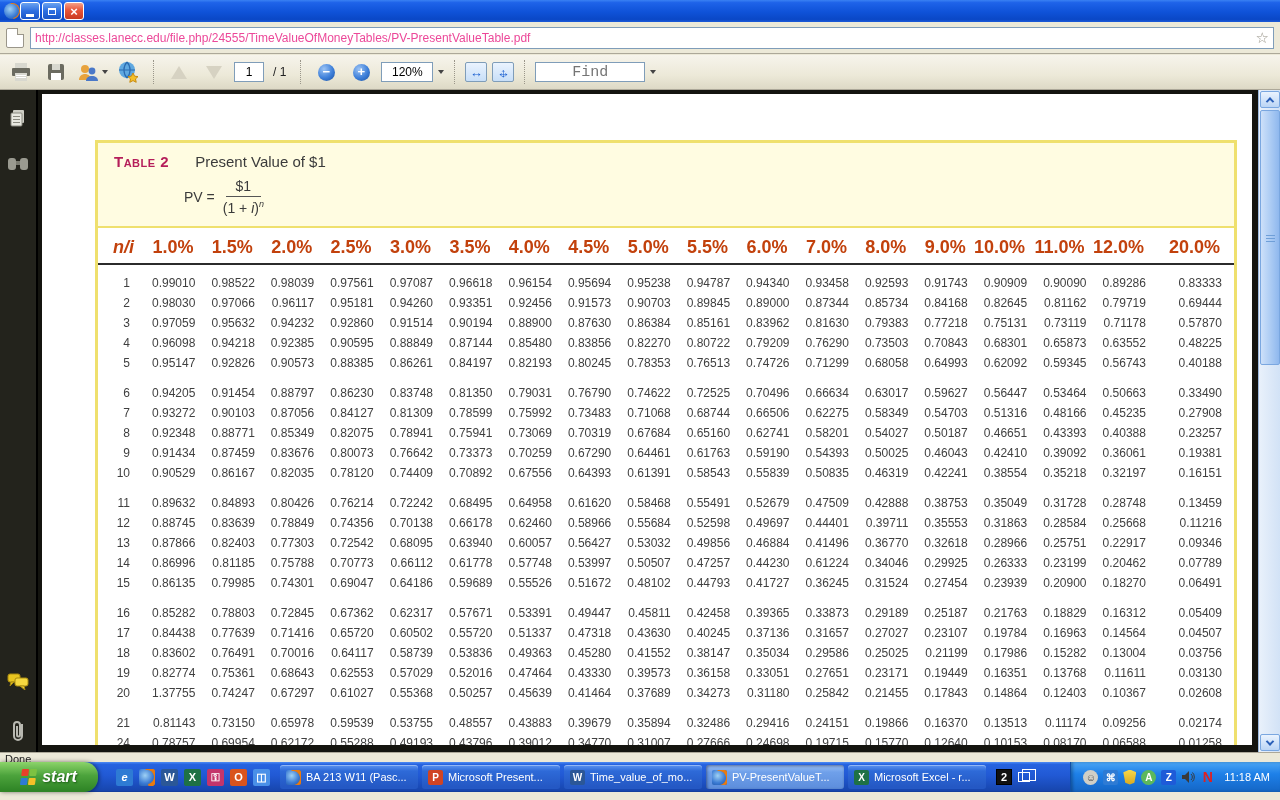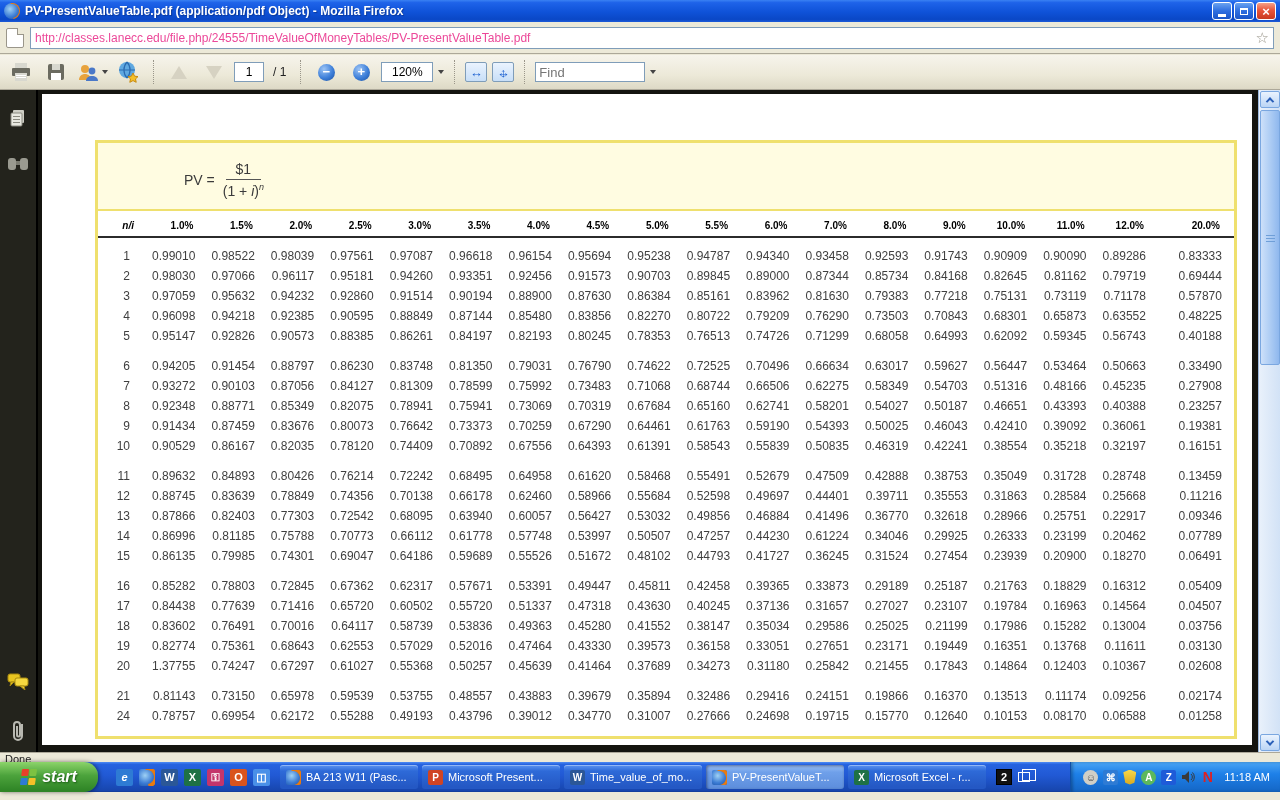--- a/index.html
+++ b/index.html
@@ -63,22 +63,22 @@
     font-weight:bold; display:flex; align-items:center; justify-content:center; line-height:0;
     background:radial-gradient(circle at 35% 30%, #9cc4f5 0%, #3d7fd9 55%, #1a4f9e 100%); }
   .zoombox { width:52px; height:20px; background:#fff; border:1px solid #7F9DB9;
     font-size:12px; display:flex; align-items:center; justify-content:center; }
   .fitw, .fitp { width:22px; height:20px; border:1px solid #7F9DB9; border-radius:2px;
     background:linear-gradient(180deg,#EAF3FE,#C8DFF8); color:#1a5fd0; font-size:13px;
     display:flex; align-items:center; justify-content:center; position:relative; }
   .fitp .v { position:absolute; }
   .findfield { width:110px; height:20px; background:#fff; border:1px solid #7F9DB9;
     display:flex; align-items:center; padding:0 3px; }
-  .findfield input { flex:1; width:80px; border:none; outline:none; font-size:13px;
-    font-family:Liberation Sans, sans-serif; background:transparent; }
+  .findfield input { flex:1; width:80px; border:none; outline:none; font-size:15px;
+    font-family:Liberation Mono, monospace; background:transparent;text-align:center; }
   .icon24 { width:24px; height:24px; display:block; }
 
   
   .content { position:absolute; top:90px; left:0; right:0; height:662px; background:#14140F; }
   .sidebar { position:absolute; top:0; left:0; bottom:0; width:38px; background:#23231C;
     border-right:2px solid #000; display:flex; flex-direction:column; align-items:center;
     padding:18px 0 8px 0; gap:28px; }
   .sidebar .spacer { flex:1; }
   .page { position:absolute; top:4px; left:42px; width:1210px; height:651px;
     background:#fff; overflow:hidden; }
@@ -107,21 +107,21 @@
   .formula { display:flex; align-items:center; gap:8px; margin:8px 0 0 70px;
     color:#3b3b3b; font-size:14px; }
   .frac { display:inline-flex; flex-direction:column; align-items:center; }
   .frac .num { padding:0 10px 2px 10px; border-bottom:1px solid #555; }
   .frac .den { padding-top:2px; }
   .frac .den i { font-style:italic; }
   .frac sup { font-size:9px; font-style:italic; vertical-align:super; }
 
   .tgrid { display:grid; grid-template-columns:42px repeat(17,1fr) 1.28fr; }
   .thead { padding:7px 8px 0 0; border-bottom:2px solid #2b2b2b; }
-  .th { font-size:10px; font-weight:bold; color:#000000; text-align:right; padding:2px 6px 5px 0; }
+  .th { font-size:18px; font-weight:bold; color:#c2410c; text-align:right; padding:2px 6px 5px 0; }
   .th.ni { font-style:italic; font-weight:bold; }
   .tbody { padding:4px 8px 10px 0; }
   .tgroup { margin-top:10px; }
   .tgroup:first-child { margin-top:4px; }
   .rn { font-size:12px; color:#3f3f3f; text-align:right; padding-right:10px; line-height:20px; }
   .td { font-size:12px; color:#3f3f3f; text-align:right; padding-right:4px; line-height:20px; }
 
   
   .statusbar { position:absolute; top:752px; left:0; right:0; height:18px; background:#ECE9D8;
     border-top:1px solid #ACA899; font-size:11px; color:#222; display:flex; 
@@ -172,21 +172,20 @@
   
   svg .ink { fill:#6b6b60; } svg .pale { fill:#d8d8cf; }
 </style>
 </head>
 <body>
 
 <div class="screen">
 
   <div class="titlebar">
     <span class="fficon"></span>
-    <span class="ttl">PV-PresentValueTable.pdf (application/pdf Object) - Mozilla Firefox</span>
     <span class="winbtns">
       <span class="wbtn min">
           <span></span>
         </span>
       <span class="wbtn restore">
           <span></span>
         </span>
       <span class="wbtn close">×</span>
     </span>
   </div>
@@ -282,20 +281,24 @@
         <path fill="#F5D840" stroke="#A88A10" d="M17 14l1 4-5-4z"></path>
       </svg>
       <svg width="16" height="26" viewBox="0 0 16 26">
         <path fill="none" stroke="#b8b8b0" stroke-width="2" d="M12 6v12a4 4 0 0 1-8 0V7a3 3 0 0 1 6 0v10a1.5 1.5 0 0 1-3 0V8"></path>
       </svg>
     </div>
 
     <div class="page">
       <div class="pv-block">
         <div class="band">
+          <div class="band-title-row">
+            <span class="tlabel">Table 2</span>
+            <span class="ttitle">Present Value of $1</span>
+          </div>
           <div class="formula">
             <span>PV =</span>
             <span class="frac">
               <span class="num">$1</span>
               <span class="den"><span>(1 + </span><i>i</i><span>)</span><sup>n</sup></span>
             </span>
           </div>
         </div>
         <div class="tgrid thead">
             <div class="th ni">n/i</div>

